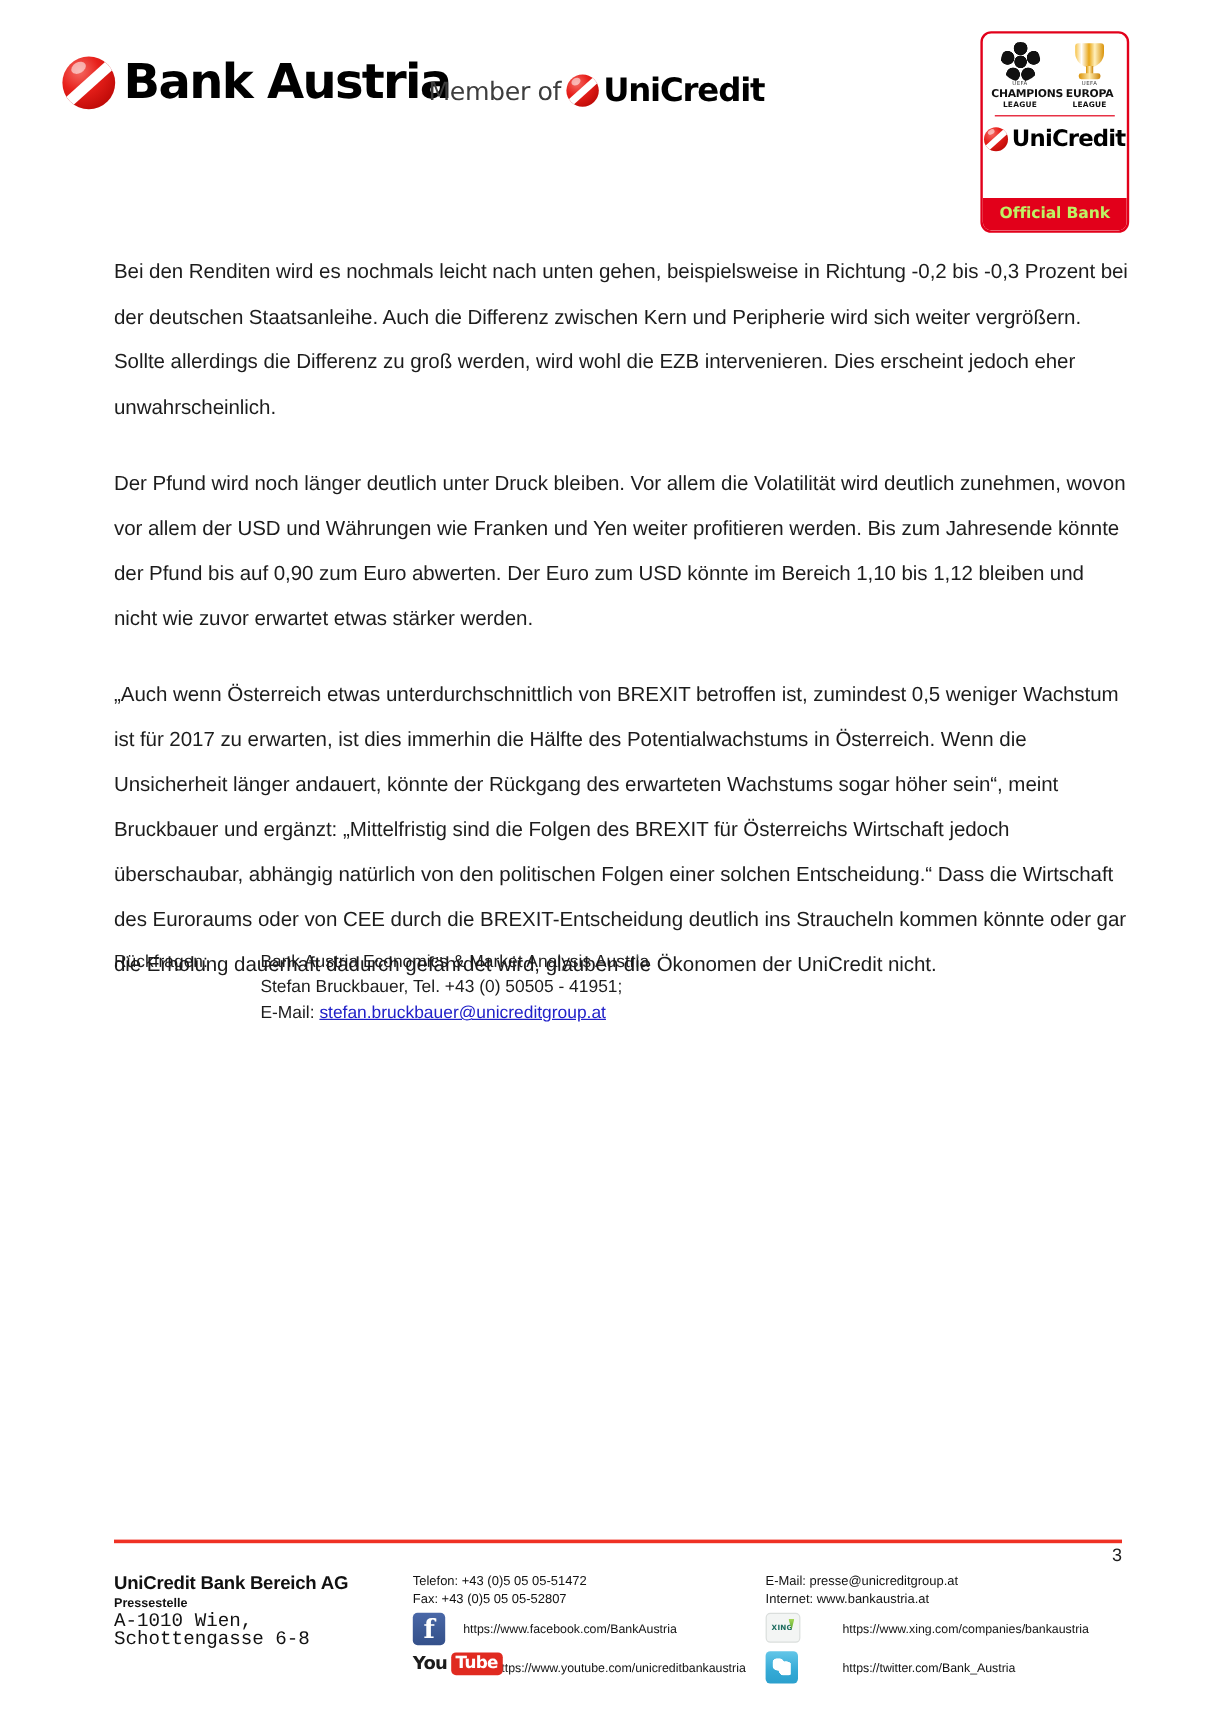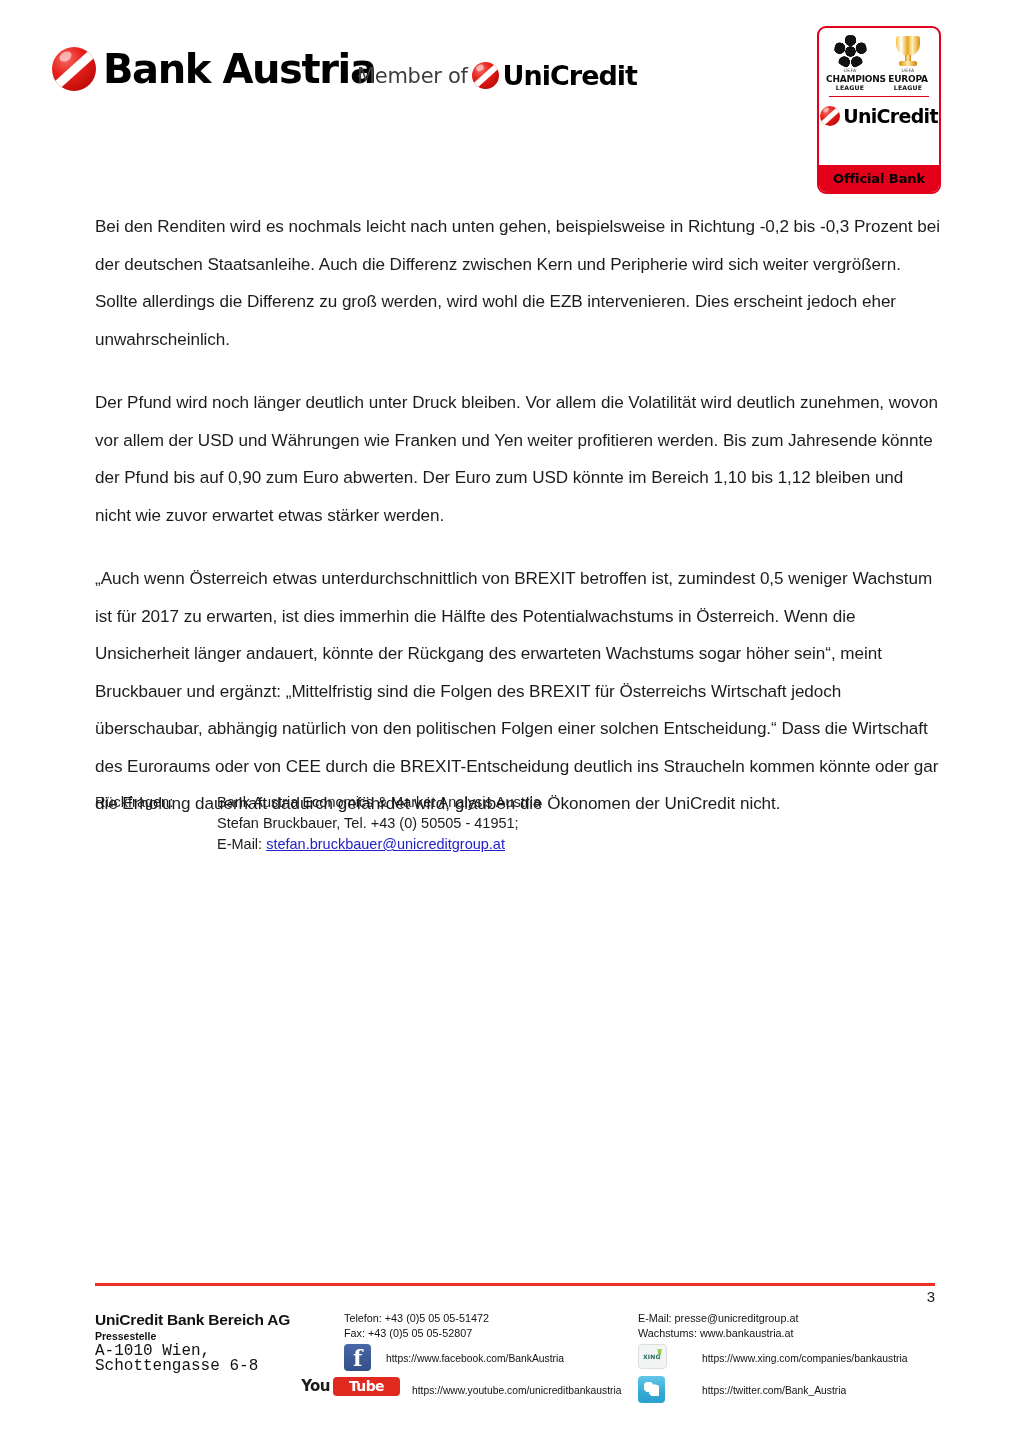--- a/index.html
+++ b/index.html
@@ -195,21 +195,21 @@
   .uefa-bar {
     position: absolute;
     left: 0; bottom: 0;
     width: 100%; height: 27px;
     background: #e2001a;
     display: flex;
     align-items: center;
     justify-content: center;
   }
   .uefa-bar span {
-    color: #000000;
+    color: #bef264;
     font-family: "DejaVu Sans", sans-serif;
     font-weight: 700;
     font-size: 13px;
     letter-spacing: -0.1px;
   }
 
   
   .body-area {
     position: absolute;
     left: 95px; top: 208px;
@@ -350,38 +350,37 @@
     font-family: "DejaVu Serif", serif;
     font-weight: 700;
     font-size: 22px;
     color: #ffffff;
   }
   
   .ico-yt {
     display: flex;
     align-items: center;
     height: 20px;
-    justify-content: flex-end;
   }
   .ico-yt .you {
     font-family: "DejaVu Sans", sans-serif;
     font-weight: 700;
     font-size: 15px;
     color: #1b1b1b;
     letter-spacing: -0.6px;
   }
   .ico-yt .tube {
     background: #e02a20;
     color: #ffffff;
     font-family: "DejaVu Sans", sans-serif;
     font-weight: 700;
     font-size: 14px;
     letter-spacing: -0.6px;
     border-radius: 4px;
-    padding: 0 16px;
+    padding: 0 4px;
     margin-left: 3px;
     line-height: 19px;
   }
   
   .ico-tw {
     width: 27px; height: 27px;
     border-radius: 4px;
     background: linear-gradient(180deg,#63c6e8 0%,#35aad6 60%,#2ba0cd 100%);
     position: relative;
   }
@@ -511,21 +510,21 @@
             <span class="you">You</span>
             <span class="tube">Tube</span>
           </div>
         </div>
         <div class="url">https://www.youtube.com/unicreditbankaustria</div>
       </div>
     </div>
 
     <div class="f-col-3">
       <div class="f-line">E-Mail: presse@unicreditgroup.at</div>
-      <div class="f-line">Wachstums: www.bankaustria.at</div>
+      <div class="f-line">Internet: www.bankaustria.at</div>
 
       <div class="f-social">
         <div class="ico-box" style="width:52px">
           <div class="ico-xi">
             <span class="xg">XING</span>
             <span class="acc"></span>
           </div>
         </div>
         <div class="url">https://www.xing.com/companies/bankaustria</div>
       </div>

